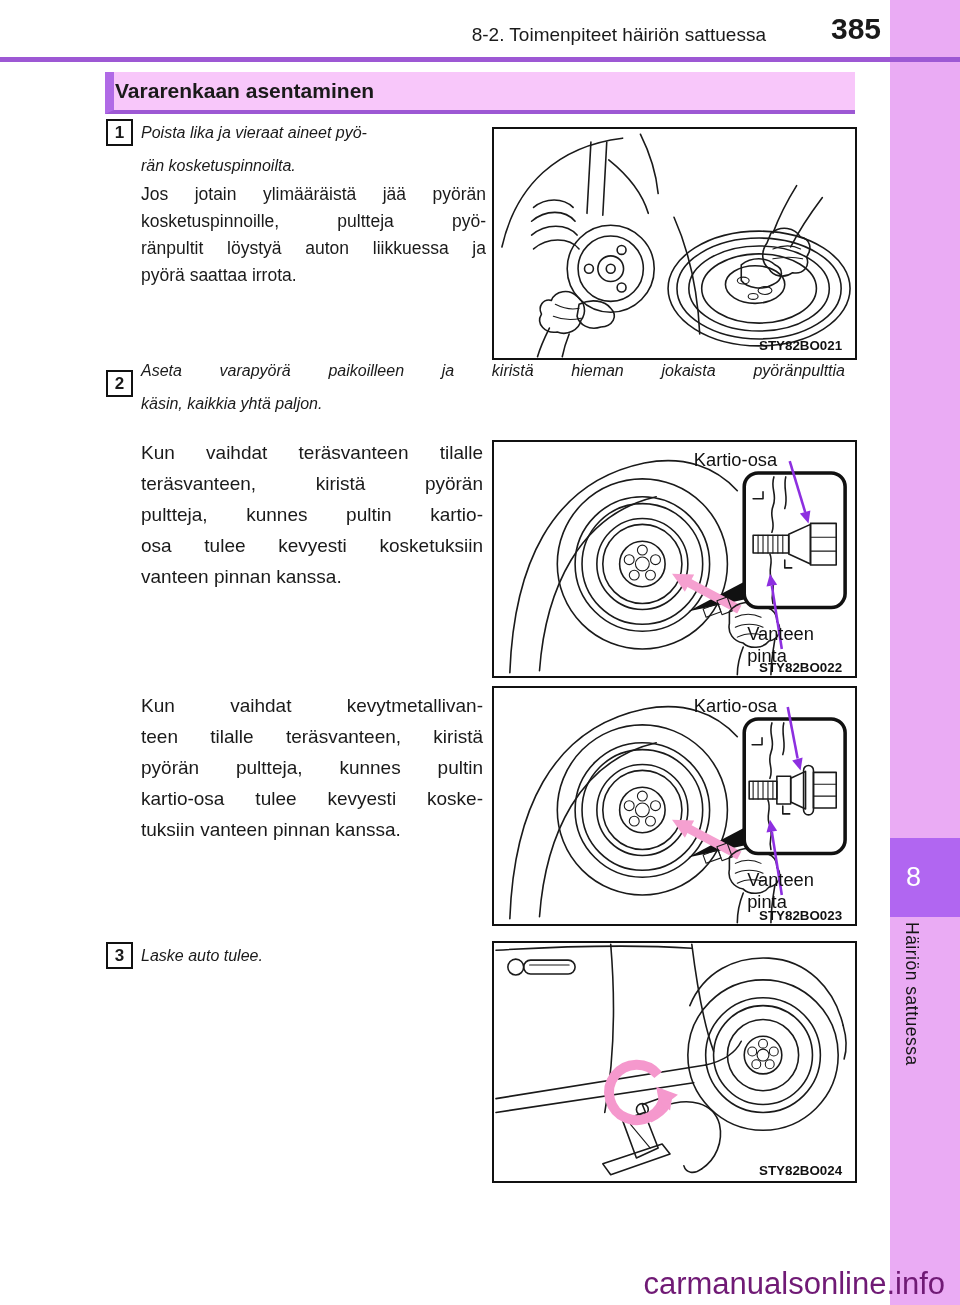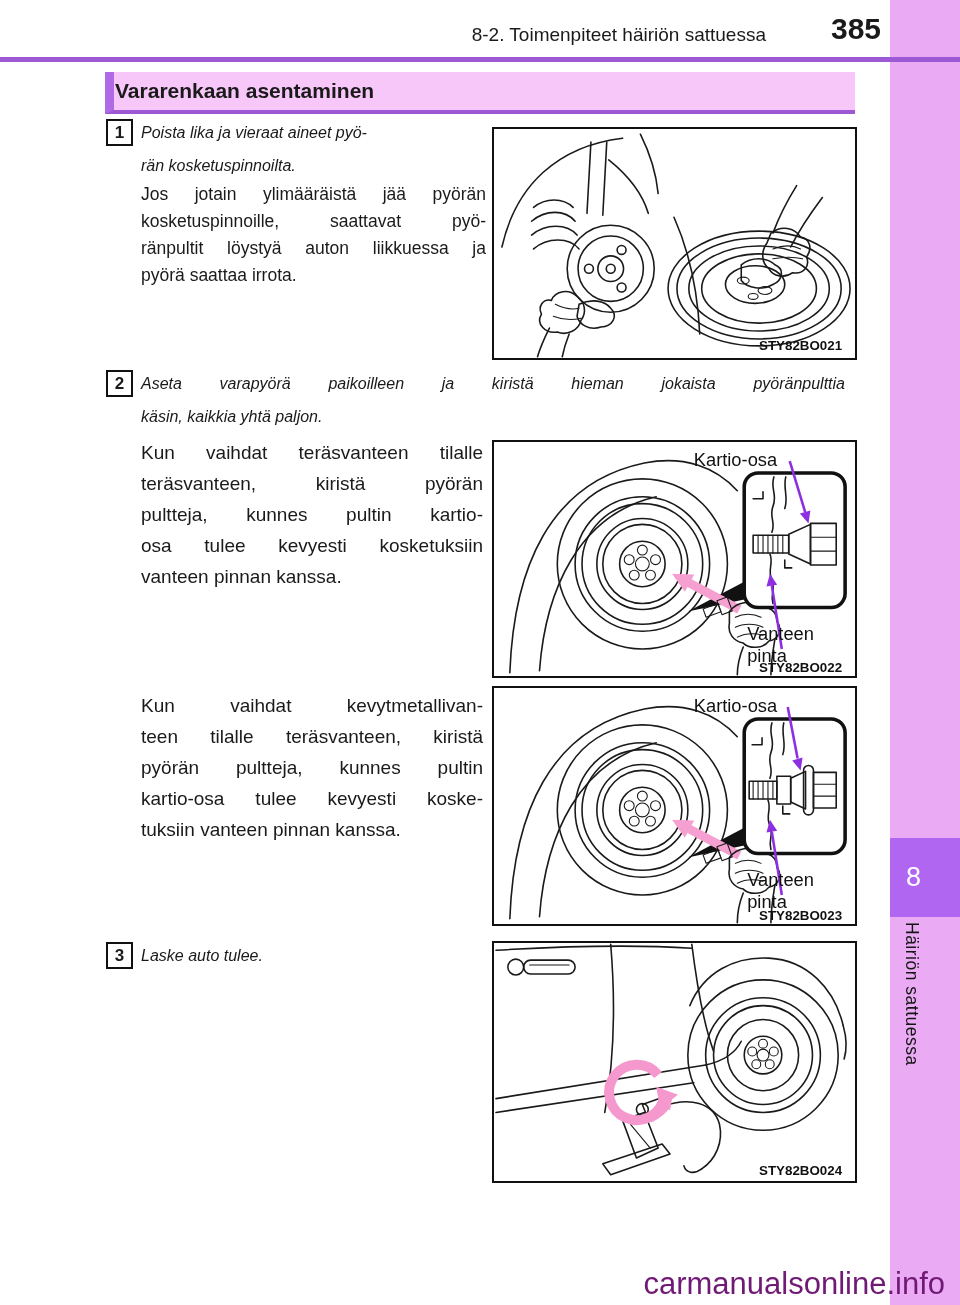--- a/index.html
+++ b/index.html
@@ -61,21 +61,21 @@
 
   <div class="sec-title">Vararenkaan asentaminen</div>
 
   <div class="stepnum" style="left:106px;top:119px;">1</div>
   <div class="stephead" style="top:116px;width:360px;">
     <div>Poista lika ja vieraat aineet pyö-</div>
     <div>rän kosketuspinnoilta.</div>
   </div>
   <div class="note" style="top:181px;">
     <div class="jl">Jos jotain ylimääräistä jää pyörän</div>
-    <div class="jl">kosketuspinnoille, saattavat pyö-</div>
+    <div class="jl">kosketuspinnoille, pultteja pyö-</div>
     <div class="jl">ränpultit löystyä auton liikkuessa ja</div>
     <div class="ll">pyörä saattaa irrota.</div>
   </div>
 
   <div class="fig" style="left:492px;top:127px;width:365px;height:233px;">
     <svg viewBox="0 0 365 229">
       <path class="ln" d="M8,118 C22,56 64,16 130,8"></path>
       <path class="ln" d="M148,4 C158,24 164,44 166,64"></path>
       <path class="ln" d="M98,12 L94,84 M114,12 L110,86"></path>
       <path class="ln" d="M116,30 C136,46 150,64 156,84"></path>
@@ -102,21 +102,21 @@
       <ellipse class="ln thin" cx="262" cy="168" rx="5" ry="3" fill="#ffffff"></ellipse>
       <path class="ln" d="M306,56 C296,72 288,88 282,104 M332,68 C320,84 308,102 300,118"></path>
       <path class="ln" d="M250,136 C260,128 276,128 284,136 C294,140 292,152 282,156 C272,162 256,160 250,152 Z" fill="#ffffff"></path>
       <path class="ln" d="M280,104 C290,96 304,98 310,108 C320,110 322,120 316,128 C320,138 312,146 302,144 C294,150 282,148 278,140 C270,134 270,122 276,114 Z" fill="#ffffff"></path>
       <path class="ln thin" d="M282,120 C292,116 302,116 310,120 M282,130 C292,128 304,128 312,130"></path>
       <text class="code" x="352" y="222" text-anchor="end">STY82BO021</text>
     </svg>
   </div>
 
   <div class="stepnum" style="left:106px;top:370px;">2</div>
-  <div class="stephead wide" style="top:367px;">
+  <div class="stephead wide" style="top:354px;">
     <div class="jl">Aseta varapyörä paikoilleen ja kiristä hieman jokaista pyöränpulttia</div>
     <div class="ll">käsin, kaikkia yhtä paljon.</div>
   </div>
 
   <div class="para" style="top:437px;">
     <div class="jl">Kun vaihdat teräsvanteen tilalle</div>
     <div class="jl">teräsvanteen, kiristä pyörän</div>
     <div class="jl">pultteja, kunnes pultin kartio-</div>
     <div class="jl">osa tulee kevyesti kosketuksiin</div>
     <div class="ll">vanteen pinnan kanssa.</div>

